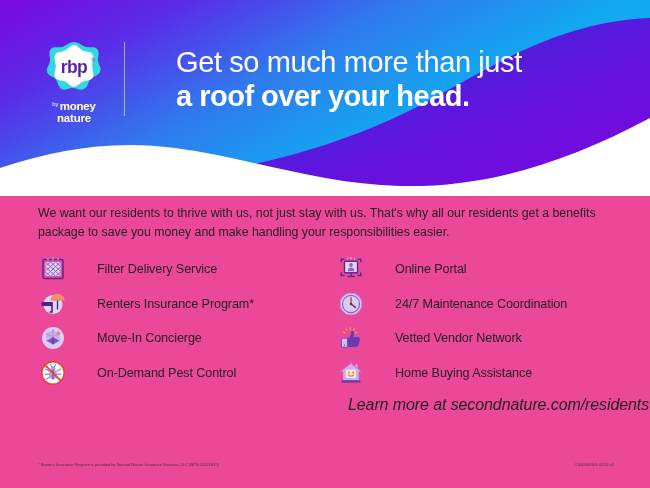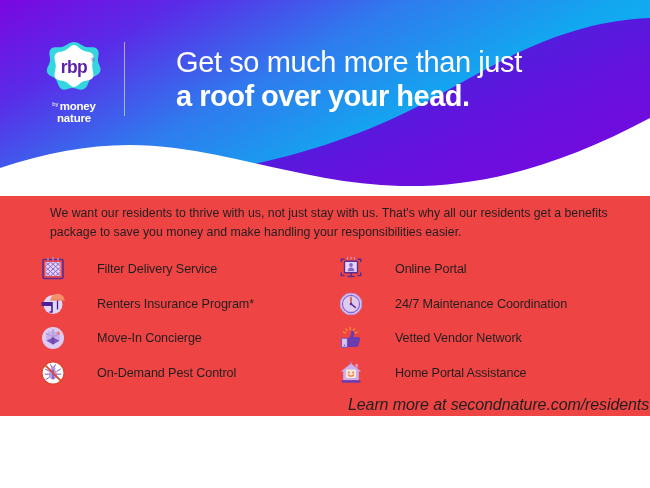--- a/index.html
+++ b/index.html
@@ -3,21 +3,21 @@
 <meta charset="utf-8">
 <style>
   html,body{margin:0;padding:0;}
   body{
     width:650px;height:488px;
     background:#ffffff;
     font-family:"Liberation Sans", sans-serif;
     overflow:hidden;
     position:relative;
   }
-  .flyer{position:relative;width:650px;height:416px;background:#ef4444;overflow:hidden;}
+  .flyer{position:relative;width:650px;height:488px;background:#ec4899;overflow:hidden;}
 
   
   .hero{
     position:absolute;left:0;top:0;width:650px;height:196px;overflow:hidden;
   }
   .hero-svg{position:absolute;left:0;top:0;width:650px;height:196px;display:block;}
 
   
   .logo-block{
     position:absolute;left:35px;top:40px;width:78px;
@@ -54,21 +54,21 @@
   }
   .headline .l1{
     display:block;font-size:29px;line-height:1.16;font-weight:normal;letter-spacing:-0.4px;
   }
   .headline .l2{
     display:block;font-size:29px;line-height:1.16;font-weight:bold;letter-spacing:-0.5px;
   }
 
   
   .intro{
-    position:absolute;left:50px;top:204px;width:574px;
+    position:absolute;left:38px;top:204px;width:574px;
     font-size:12.3px;line-height:1.55;color:#231f20;
   }
 
   .benefits{
     position:absolute;left:38px;top:252px;width:580px;
     display:grid;grid-template-columns:298px 282px;
     grid-auto-rows:34.5px;
     column-gap:0;row-gap:0;
   }
   .benefit{
@@ -296,21 +296,21 @@
           <path d="M14,3.0 L14,5.2" stroke="#A484D8" stroke-width="1.2" stroke-linecap="round"></path>
           <path d="M14,4.6 L24.2,12.4 L21.8,12.4 L21.8,21.2 L6.2,21.2 L6.2,12.4 L3.8,12.4 Z" fill="#C9B0EC"></path>
           <rect x="9.0" y="10.4" width="10" height="8.6" rx="1.2" fill="#FBE8D8"></rect>
           <circle cx="11.9" cy="13.6" r="1.0" fill="#F07845"></circle>
           <circle cx="16.1" cy="13.6" r="1.0" fill="#F07845"></circle>
           <path d="M11.4,15.9 C12.3,17.5 15.7,17.5 16.6,15.9" fill="none" stroke="#F07845" stroke-width="1.3" stroke-linecap="round"></path>
           <rect x="4.4" y="21.2" width="19.2" height="2.6" rx="1.3" fill="#6B3CB0"></rect>
           <path d="M18.6,7.4 L18.6,5.0 L20.6,5.0 L20.6,9.0" fill="#C9B0EC"></path>
         </svg>
       </span>
-      <span class="lbl">Home Portal Assistance</span>
+      <span class="lbl">Home Buying Assistance</span>
     </div>
 
   </div>
 
   <div class="learnmore">Learn more at secondnature.com/residents</div>
 
   <div class="fineprint">* Renters Insurance Program is provided by Second Nature Insurance Services, LLC (NPN 20221675)</div>
   <div class="doccode">CS1008-R03 02/24 v1</div>
 
 </div>

